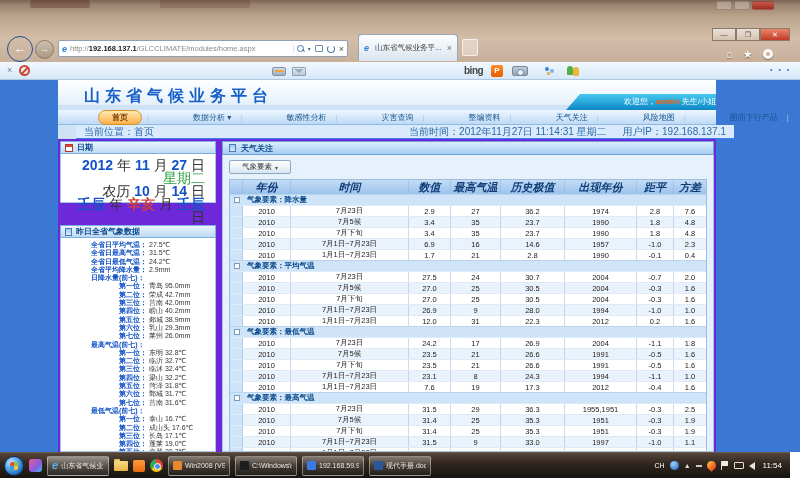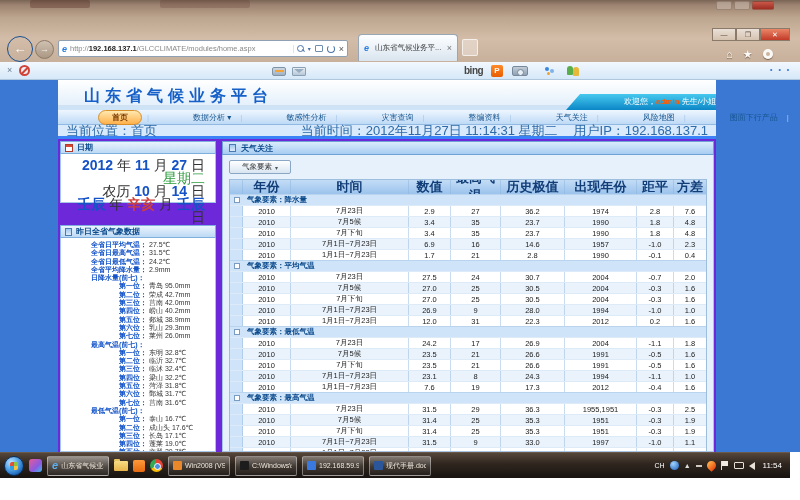--- a/index.html
+++ b/index.html
@@ -81,22 +81,22 @@
     background:linear-gradient(#46c9ef,#0c86c6); clip-path:polygon(14px 0,100% 0,100% 100%,0 100%);
     color:#fff; font-size:8px; line-height:16px; text-align:right; }
   .welcome b { color:#ff5a00; }
   .nav { position:absolute; left:0; top:30px; width:658px; height:15px;
     background:linear-gradient(#eef6fe,#bedaf6); border-bottom:1px solid #92b9e2;
     display:flex; align-items:center; padding-left:5px; font-size:8px; color:#17558f; }
   .nav-item { padding:0 9px; white-space:nowrap; cursor:pointer;margin-left:35px; }
   .nav-item.active { background:linear-gradient(#ffe9b0,#ffb04a); border:1px solid #d98f2b; border-radius:8px;
     color:#7a3a00; font-weight:bold; padding:1px 13px; margin-right:5px; }
   .nav-sep { color:#a9c9ea; }
-  .crumb { position:absolute; left:0; top:45px; width:658px; height:14px; background:#d8eafb; border-bottom:3px solid #3b82f6;
-    display:flex; justify-content:space-between; align-items:center; padding:0 8px; font-size:13px; color:#2e6aa8; }
+  .crumb { position:absolute; left:18px; top:45px; width:658px; height:14px; background:#d8eafb; border-bottom:1px solid #3b82f6;
+    display:flex; justify-content:space-between; align-items:center; padding:0 8px; font-size:10px; color:#2e6aa8; }
   .crumb-right { display:flex; gap:16px; }
   .main { position:absolute; left:0; top:59px; width:658px; height:313px; background:#6d28d9; }
 
   
   .phead { height:13px; background:linear-gradient(#e9f4fe,#bdd9f4); border:1px solid #7fafdf;
     display:flex; align-items:center; gap:4px; padding:0 4px; font-size:8px; font-weight:bold; color:#0c4a8c; }
   .cal-ic { width:8px; height:8px; border:1px solid #b23a2a; background:linear-gradient(#d84a36 0 2px,#fff 2px); }
   .doc-ic { width:7px; height:8px; border:1px solid #4a7ab0; background:linear-gradient(#9ec8f0,#dcebfa); }
   .lpanel1 { position:absolute; left:2px; top:2px; width:156px; }
   .pbody1 { background:#fff; border:1px solid #a6c6e8; border-top:none; padding:5px 10px 6px; text-align:right;
@@ -115,21 +115,21 @@
   
   .rpanel { position:absolute; left:164px; top:2px; width:492px; bottom:0; display:flex; flex-direction:column; }
   .phead2 { height:14px; background:linear-gradient(#d9ecfc,#a7ccf2); border:1px solid #6fa2d4;
     display:flex; align-items:center; gap:5px; padding:0 6px; font-size:8px; font-weight:bold; color:#0c4a8c; }
   .rbody { flex:1; background:#e7f1fc; border:1px solid #a7c4e4; border-top:none; padding:5px 6px; overflow:hidden; }
   .filter-btn { width:62px; height:14px; background:linear-gradient(#ffffff,#d8e5f1); border:1px solid #8aa8c6; border-radius:2px;
     font-size:7.5px; color:#333; display:flex; align-items:center; justify-content:center; gap:3px; cursor:pointer; }
   .filter-btn .car { font-size:6px; color:#555; }
   .tbl { margin-top:5px; border:1px solid #9dbedd; background:#fff; }
   .trow { display:flex; align-items:center; text-align:center; }
-  .thead { height:14px; background:linear-gradient(#c3dcf6,#9cc3ec); font-size:13px; font-weight:bold; color:#123e78; }
+  .thead { height:14px; background:linear-gradient(#c3dcf6,#9cc3ec); font-size:11px; font-weight:bold; color:#123e78;font-style:italic; }
   .thead > div, .drow > div { border-right:1px solid rgba(137,178,220,.45); height:100%; display:flex; align-items:center; justify-content:center; overflow:hidden; }
   .thead > div:last-child, .drow > div:last-child { border-right:none; }
   .c0{width:13px;} .c1{width:48px;} .c2{width:118px;} .c3{width:42px;} .c4{width:50px;} .c5{width:64px;} .c6{width:72px;} .c7{width:37px;} .c8{flex:1;}
   .grow { display:flex; height:11px; background:#cfe4f8; align-items:center; border-top:1px solid #b9d4ee;
     font-size:7.5px; font-weight:bold; color:#0c4a8c; }
   .gcell { display:flex; justify-content:center; align-items:center; width:13px; }
   .cbx { width:6px; height:6px; background:#fff; border:1px solid #7a9cc0; }
   .gtitle { padding-left:4px; }
   .drow { display:flex; height:11px; font-size:7.5px; color:#222; border-top:1px solid #ddeaf8; background:#fff; }
   .drow.alt { background:#eaf3fc; }

